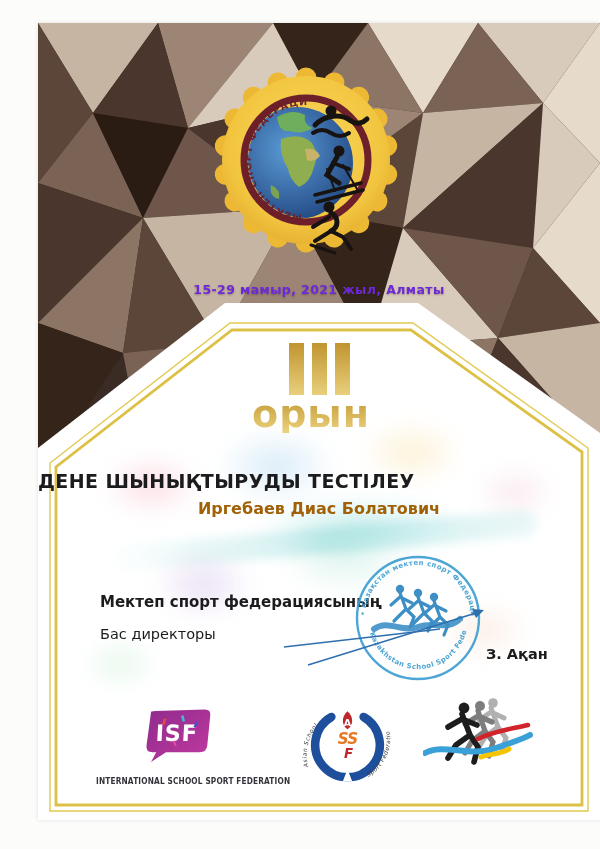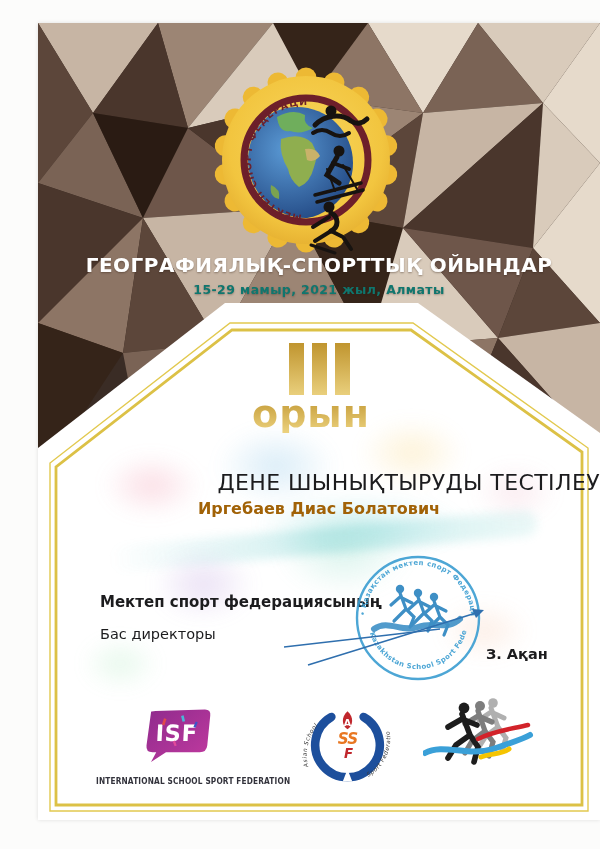--- a/index.html
+++ b/index.html
@@ -20,29 +20,29 @@
       radial-gradient(65px 42px at 82% 72%,rgba(246,192,160,.45),transparent 70%),
       radial-gradient(55px 38px at 12% 82%,rgba(162,230,182,.45),transparent 70%),
       radial-gradient(60px 40px at 88% 30%,rgba(236,170,190,.4),transparent 70%);}
   .swoosh{position:absolute;left:70px;top:505px;width:430px;height:26px;border-radius:14px;
     background:linear-gradient(90deg,rgba(120,210,210,.0),rgba(110,205,205,.5),rgba(130,215,210,.25));
     transform:rotate(-5deg);filter:blur(5px);opacity:.65;}
   .frame{position:absolute;left:0;top:0;width:562px;height:797px;display:block;}
   .medal{position:absolute;left:173px;top:42px;width:190px;height:190px;display:block;}
   .hdr-title{position:absolute;left:0;top:230px;width:562px;text-align:center;color:#ffffff;
     font-size:20px;font-weight:bold;letter-spacing:.5px;text-shadow:0 1px 2px rgba(45,28,16,.4);}
-  .hdr-date{position:absolute;left:0;top:259px;width:562px;text-align:center;color:#0f766e;
+  .hdr-date{position:absolute;left:0;top:259px;width:562px;text-align:center;color:#6d28d9;
     font-size:12.5px;font-weight:bold;letter-spacing:.4px;text-shadow:0 1px 2px rgba(45,28,16,.35);}
   .bars{position:absolute;left:0;top:320px;width:562px;display:flex;justify-content:center;gap:8px;}
   .bar{width:15px;height:52px;background:linear-gradient(180deg,#c0952f,#e9cf7c);}
   .place-word{position:absolute;left:0;top:372px;width:546px;text-align:center;font-size:38px;font-weight:bold;
     letter-spacing:1px;background:linear-gradient(180deg,#c0952f,#ecd27e);-webkit-background-clip:text;
     background-clip:text;color:transparent;line-height:1;}
-  .event-title{position:absolute;left:0;top:447px;width:562px;text-align:right;color:#1c1c1e;
-    font-size:22px;font-weight:normal;letter-spacing:.4px;}
+  .event-title{position:absolute;left:0;top:447px;width:562px;text-align:left;color:#1c1c1e;
+    font-size:19px;font-weight:bold;letter-spacing:.4px;}
   .recipient{position:absolute;left:0;top:476px;width:562px;text-align:center;color:#a16207;
     font-size:16px;font-weight:bold;}
   .role1{position:absolute;left:62px;top:570px;color:#1c1c1e;font-size:15px;font-weight:bold;}
   .role2{position:absolute;left:62px;top:603px;color:#1c1c1e;font-size:14.5px;font-weight:normal;}
   .signer{position:absolute;left:448px;top:623px;color:#1c1c1e;font-size:14.5px;font-weight:bold;}
   .stamp{position:absolute;left:315px;top:530px;width:130px;height:130px;display:block;opacity:.92;}
   .signature{position:absolute;left:240px;top:562px;width:240px;height:92px;display:block;}
   .isf-block{position:absolute;left:40px;top:685px;width:200px;text-align:center;}
   .isf-svg{width:86px;height:60px;display:inline-block;}
   .isf-caption{margin-top:4px;font-size:9px;font-weight:bold;color:#33333c;letter-spacing:.2px;
@@ -167,21 +167,20 @@
         <path d="M118,152 L102,162" stroke-width="4"></path>
         <path d="M120,166 L104,176" stroke-width="4"></path>
         <path d="M120,166 L132,172 L140,184" stroke-width="4"></path>
         <path d="M100,180 L124,188" stroke-width="3"></path>
       </g>
       <text font-size="9.5" font-weight="bold" letter-spacing="1" fill="#6d1f2a">
         <textPath href="#medalArc" startOffset="4">МЕКТЕП СПОРТ ФЕДЕРАЦИЯСЫ</textPath>
       </text>
     </svg>
 
-    <div class="hdr-title">ГЕОГРАФИЯЛЫҚ-СПОРТТЫҚ ОЙЫНДАР</div>
     <div class="hdr-date">15-29 мамыр, 2021 жыл, Алматы</div>
 
     <div class="bars" aria-label="III">
       <div class="bar"></div>
       <div class="bar"></div>
       <div class="bar"></div>
     </div>
     <div class="place-word">орын</div>
 
     <div class="event-title">ДЕНЕ ШЫНЫҚТЫРУДЫ ТЕСТІЛЕУ</div>

